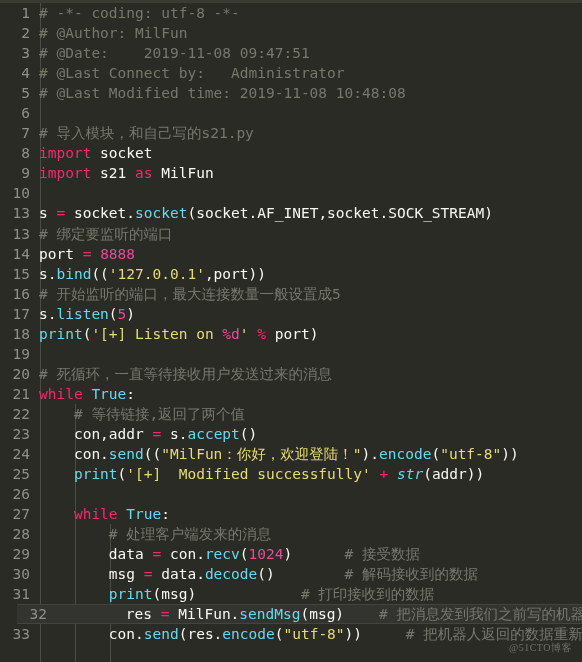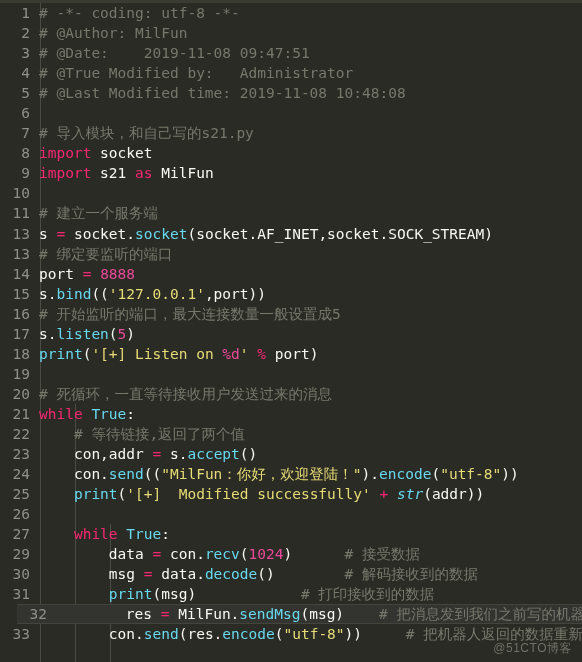--- a/index.html
+++ b/index.html
@@ -86,22 +86,22 @@
   .fn  { color: #66d9ef; }            
   .bi  { color: #66d9ef; font-style: italic; } 
   .str { color: #e6db74; }            
   .num { color: #ec4899; }            
   .pl  { color: #f8f8f2; }
   #watermark {
     position: absolute;
     right: 10px;
     bottom: 4px;
     color: #6f7066;
-    font-family: Liberation Sans, sans-serif;
-    font-size: 12px;
+    font-family: Liberation Serif, serif;
+    font-size: 10px;
     letter-spacing: 0.5px;
     z-index: 6;
   }
 </style>
 </head>
 <body>
 
 <div id="editor-root">
 
   <div id="top-strip"></div>
@@ -109,44 +109,44 @@
   <div id="code-area">
     <div id="guides">
         <div class="guide" style="left: 40px; top: 0px; height: 681.7px;"></div>
         <div class="guide" style="left: 75px; top: 401px; height: 280.7px;"></div>
         <div class="guide" style="left: 110px; top: 521.3px; height: 140.35px;"></div>
       </div>
     <div id="lines-host">
         <div class="row"><span class="gutter">1</span><span class="gutter-gap"></span><span class="content"><span class="cm"># -*- coding: utf-8 -*-</span></span></div>
         <div class="row"><span class="gutter">2</span><span class="gutter-gap"></span><span class="content"><span class="cm"># @Author: MilFun</span></span></div>
         <div class="row"><span class="gutter">3</span><span class="gutter-gap"></span><span class="content"><span class="cm"># @Date:    2019-11-08 09:47:51</span></span></div>
-        <div class="row"><span class="gutter">4</span><span class="gutter-gap"></span><span class="content"><span class="cm"># @True Modified by:   Administrator</span></span></div>
+        <div class="row"><span class="gutter">4</span><span class="gutter-gap"></span><span class="content"><span class="cm"># @Last Connect by:   Administrator</span></span></div>
         <div class="row"><span class="gutter">5</span><span class="gutter-gap"></span><span class="content"><span class="cm"># @Last Modified time: 2019-11-08 10:48:08</span></span></div>
         <div class="row"><span class="gutter">6</span><span class="gutter-gap"></span><span class="content"></span></div>
         <div class="row"><span class="gutter">7</span><span class="gutter-gap"></span><span class="content"><span class="cm"># 导入模块，和自己写的s21.py</span></span></div>
         <div class="row"><span class="gutter">8</span><span class="gutter-gap"></span><span class="content"><span class="kw">import</span><span class="pl"> socket</span></span></div>
         <div class="row"><span class="gutter">9</span><span class="gutter-gap"></span><span class="content"><span class="kw">import</span><span class="pl"> s21 </span><span class="kw">as</span><span class="pl"> MilFun</span></span></div>
         <div class="row"><span class="gutter">10</span><span class="gutter-gap"></span><span class="content"></span></div>
-        <div class="row"><span class="gutter">11</span><span class="gutter-gap"></span><span class="content"><span class="cm"># 建立一个服务端</span></span></div>
         <div class="row"><span class="gutter">13</span><span class="gutter-gap"></span><span class="content"><span class="pl">s </span><span class="kw">=</span><span class="pl"> socket.</span><span class="fn">socket</span><span class="pl">(socket.AF_INET,socket.SOCK_STREAM)</span></span></div>
         <div class="row"><span class="gutter">13</span><span class="gutter-gap"></span><span class="content"><span class="cm"># 绑定要监听的端口</span></span></div>
         <div class="row"><span class="gutter">14</span><span class="gutter-gap"></span><span class="content"><span class="pl">port </span><span class="kw">=</span><span class="pl"> </span><span class="num">8888</span></span></div>
         <div class="row"><span class="gutter">15</span><span class="gutter-gap"></span><span class="content"><span class="pl">s.</span><span class="fn">bind</span><span class="pl">((</span><span class="str">'127.0.0.1'</span><span class="pl">,port))</span></span></div>
         <div class="row"><span class="gutter">16</span><span class="gutter-gap"></span><span class="content"><span class="cm"># 开始监听的端口，最大连接数量一般设置成5</span></span></div>
         <div class="row"><span class="gutter">17</span><span class="gutter-gap"></span><span class="content"><span class="pl">s.</span><span class="fn">listen</span><span class="pl">(</span><span class="num">5</span><span class="pl">)</span></span></div>
         <div class="row"><span class="gutter">18</span><span class="gutter-gap"></span><span class="content"><span class="fn">print</span><span class="pl">(</span><span class="str">'[+] Listen on </span><span class="num">%d</span><span class="str">'</span><span class="pl"> </span><span class="kw">%</span><span class="pl"> port)</span></span></div>
         <div class="row"><span class="gutter">19</span><span class="gutter-gap"></span><span class="content"></span></div>
         <div class="row"><span class="gutter">20</span><span class="gutter-gap"></span><span class="content"><span class="cm"># 死循环，一直等待接收用户发送过来的消息</span></span></div>
         <div class="row"><span class="gutter">21</span><span class="gutter-gap"></span><span class="content"><span class="kw">while</span><span class="pl"> </span><span class="fn">True</span><span class="pl">:</span></span></div>
         <div class="row"><span class="gutter">22</span><span class="gutter-gap"></span><span class="content"><span class="pl">    </span><span class="cm"># 等待链接,返回了两个值</span></span></div>
         <div class="row"><span class="gutter">23</span><span class="gutter-gap"></span><span class="content"><span class="pl">    </span><span class="pl">con,addr </span><span class="kw">=</span><span class="pl"> s.</span><span class="fn">accept</span><span class="pl">()</span></span></div>
         <div class="row"><span class="gutter">24</span><span class="gutter-gap"></span><span class="content"><span class="pl">    </span><span class="pl">con.</span><span class="fn">send</span><span class="pl">((</span><span class="str">"MilFun：你好，欢迎登陆！"</span><span class="pl">).</span><span class="fn">encode</span><span class="pl">(</span><span class="str">"utf-8"</span><span class="pl">))</span></span></div>
         <div class="row"><span class="gutter">25</span><span class="gutter-gap"></span><span class="content"><span class="pl">    </span><span class="fn">print</span><span class="pl">(</span><span class="str">'[+]  Modified successfully'</span><span class="pl"> </span><span class="kw">+</span><span class="pl"> </span><span class="bi">str</span><span class="pl">(addr))</span></span></div>
         <div class="row"><span class="gutter">26</span><span class="gutter-gap"></span><span class="content"><span class="pl">    </span></span></div>
         <div class="row"><span class="gutter">27</span><span class="gutter-gap"></span><span class="content"><span class="pl">    </span><span class="kw">while</span><span class="pl"> </span><span class="fn">True</span><span class="pl">:</span></span></div>
+        <div class="row"><span class="gutter">28</span><span class="gutter-gap"></span><span class="content"><span class="pl">        </span><span class="cm"># 处理客户端发来的消息</span></span></div>
         <div class="row"><span class="gutter">29</span><span class="gutter-gap"></span><span class="content"><span class="pl">        </span><span class="pl">data </span><span class="kw">=</span><span class="pl"> con.</span><span class="fn">recv</span><span class="pl">(</span><span class="num">1024</span><span class="pl">)</span><span class="cm">      # 接受数据</span></span></div>
         <div class="row"><span class="gutter">30</span><span class="gutter-gap"></span><span class="content"><span class="pl">        </span><span class="pl">msg </span><span class="kw">=</span><span class="pl"> data.</span><span class="fn">decode</span><span class="pl">()</span><span class="cm">        # 解码接收到的数据</span></span></div>
         <div class="row"><span class="gutter">31</span><span class="gutter-gap"></span><span class="content"><span class="pl">        </span><span class="fn">print</span><span class="pl">(msg)</span><span class="cm">            # 打印接收到的数据</span></span></div>
         <div class="row active"><span class="gutter">32</span><span class="gutter-gap"></span><span class="content"><span class="pl">        </span><span class="pl">res </span><span class="kw">=</span><span class="pl"> MilFun.</span><span class="fn">sendMsg</span><span class="pl">(msg)</span><span class="cm">    # 把消息发到我们之前写的机器</span></span></div>
         <div class="row"><span class="gutter">33</span><span class="gutter-gap"></span><span class="content"><span class="pl">        </span><span class="pl">con.</span><span class="fn">send</span><span class="pl">(res.</span><span class="fn">encode</span><span class="pl">(</span><span class="str">"utf-8"</span><span class="pl">))</span><span class="cm">     # 把机器人返回的数据重新</span></span></div>
       </div>
   </div>
 
   <div id="watermark">@51CTO博客</div>
 

